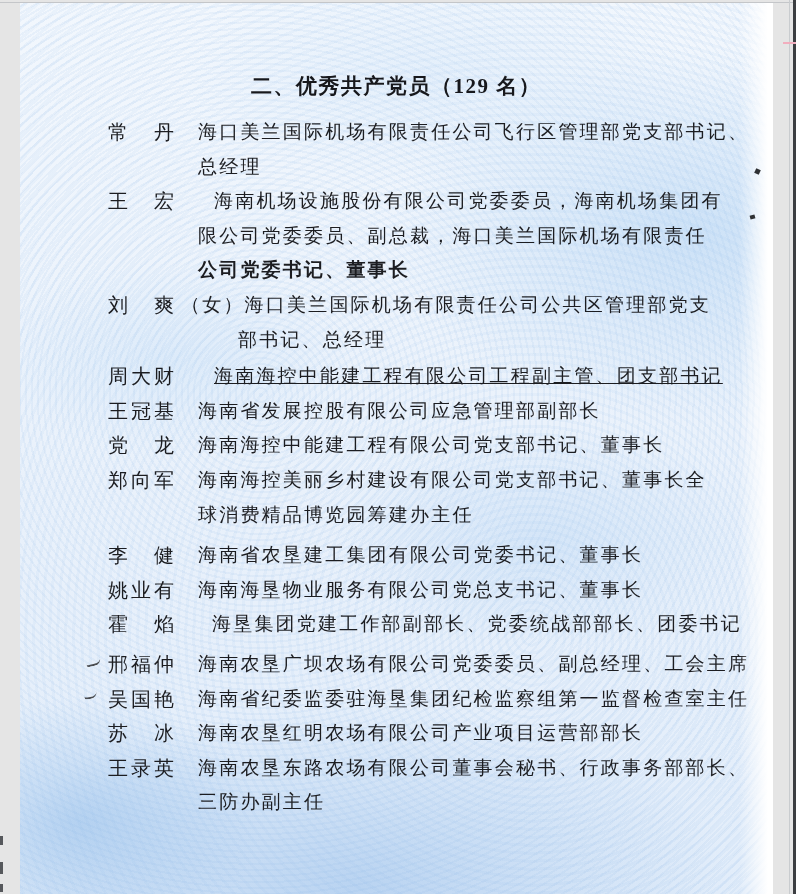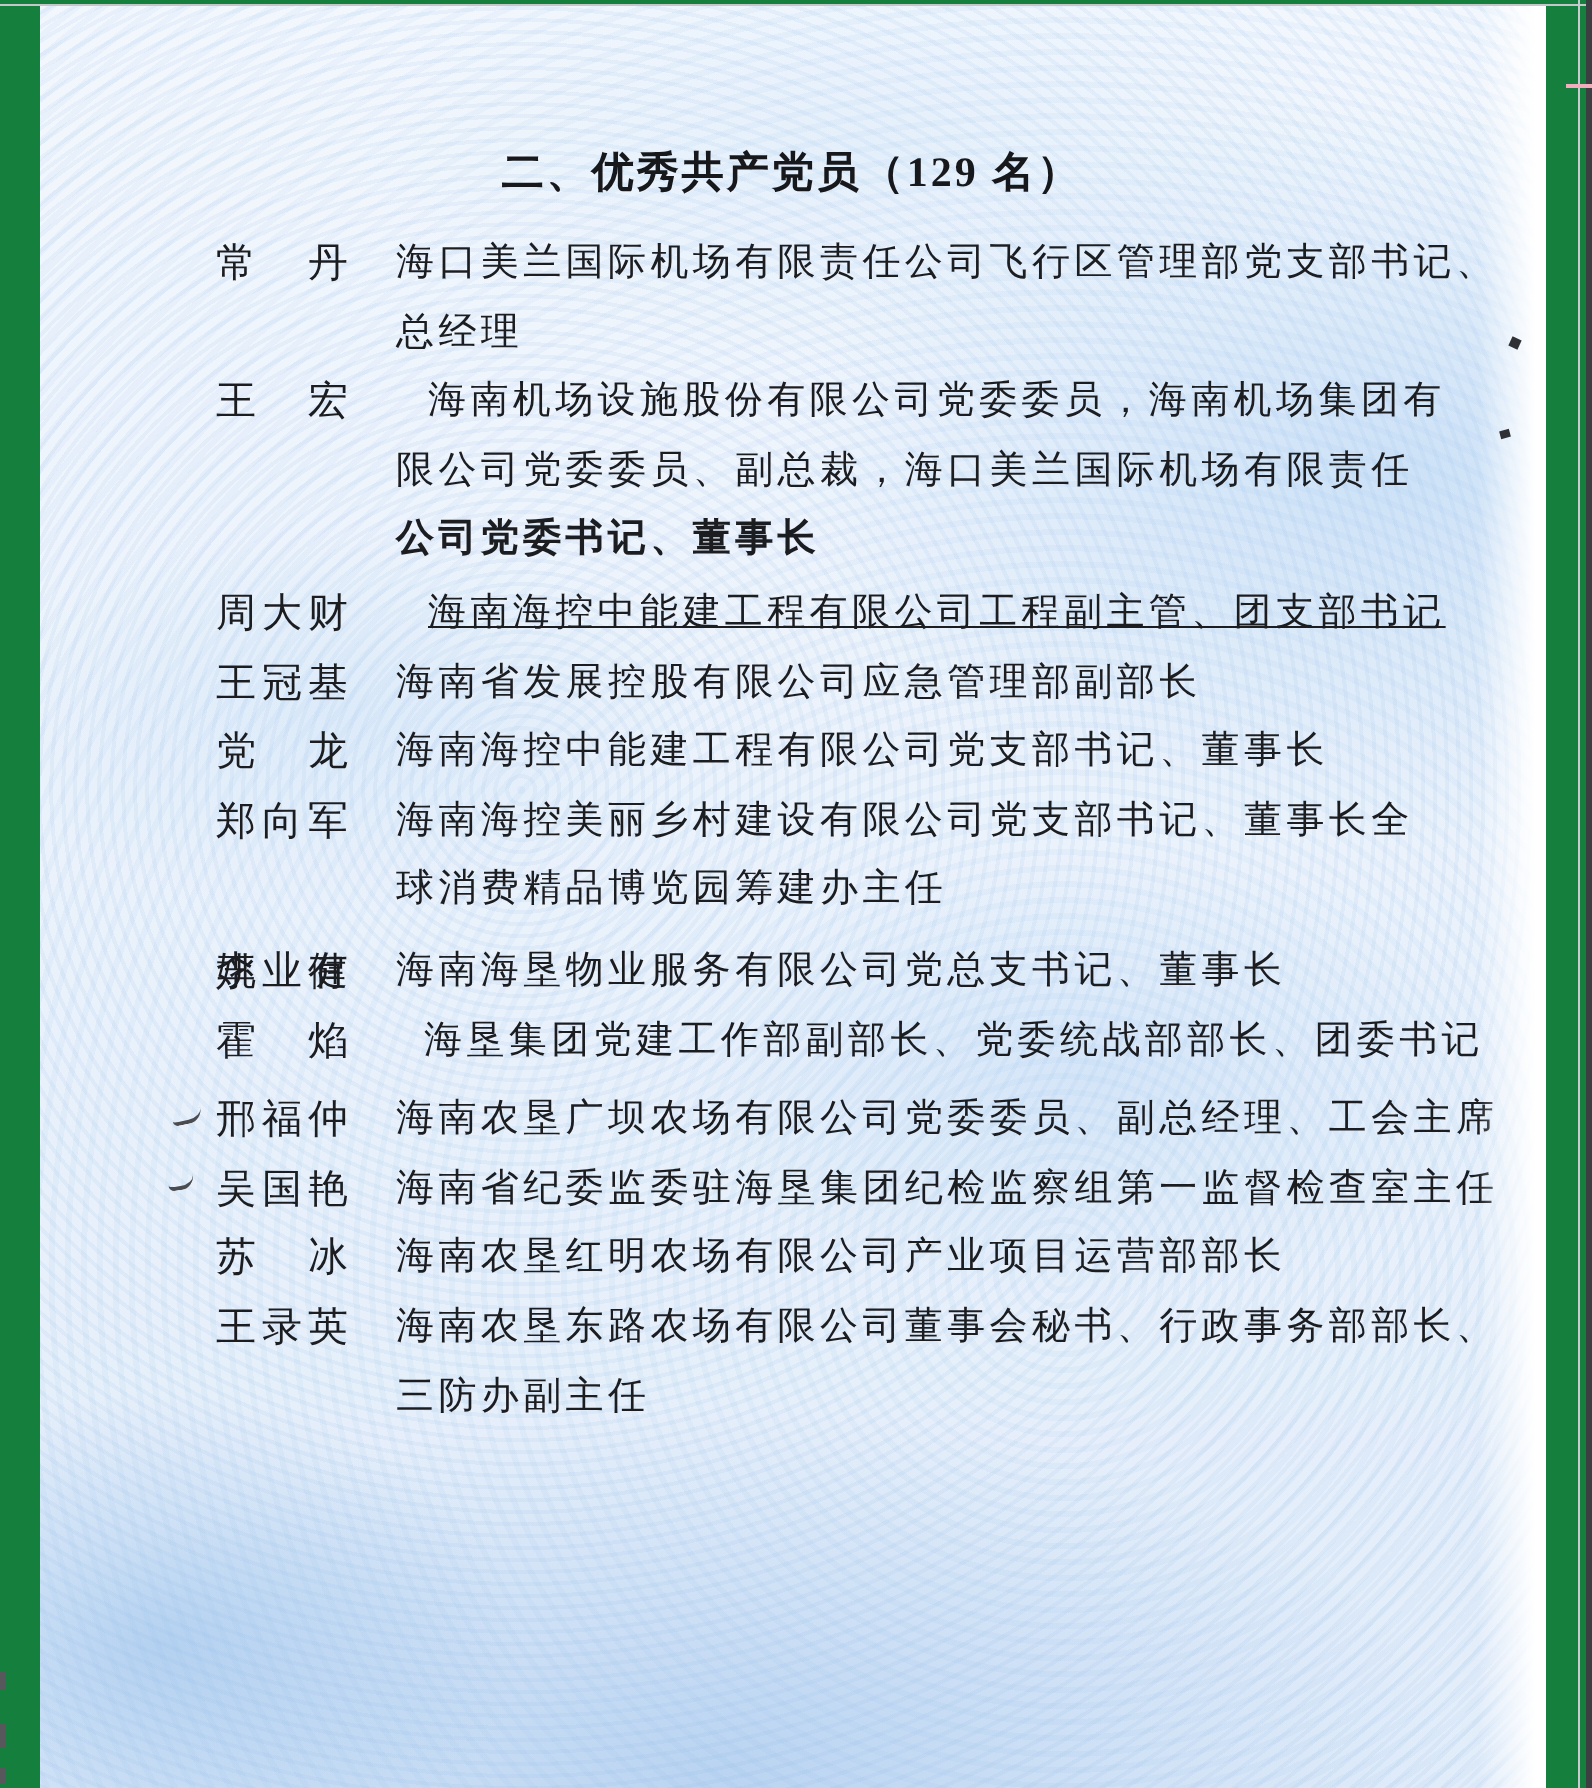--- a/index.html
+++ b/index.html
@@ -1,19 +1,19 @@
 <!DOCTYPE html>
 <html><head>
 <meta charset="utf-8">
 <style>
   * { margin:0; padding:0; box-sizing:border-box; }
   html,body { width:796px; height:894px; overflow:hidden; background:#ffffff; }
   body { font-family:"Liberation Serif","DejaVu Serif",serif; position:relative; }
 
-  .scan-root { position:absolute; inset:0; background:#15803d; }
+  .scan-root { position:absolute; inset:0; background:#e5e5e5; }
 
   
   .top-edge { position:absolute; left:0; top:2px; width:796px; height:1px; background:#c4c6c9; }
 
   
   .page-area {
     position:absolute; left:20px; top:3px; width:752px; height:891px;
     background-color:#f0f6fc;
     background-image:
       radial-gradient(ellipse 260px 180px at 8% 92%, rgba(140,185,232,.50), transparent 70%),
@@ -91,20 +91,27 @@
           </div>
         </div>
         <div class="entry">
           <span class="name">王　宏</span>
           <div class="desc">
             <div class="line" style="margin-left: 16px;">海南机场设施股份有限公司党委委员，海南机场集团有</div>
             <div class="line" style="margin-left: 0px;">限公司党委委员、副总裁，海口美兰国际机场有限责任</div>
             <div class="line" style="margin-left: 0px; font-weight: bold;">公司党委书记、董事长</div>
           </div>
         </div>
+        <div class="entry">
+          <span class="name">刘　爽</span>
+          <div class="desc">
+            <div class="line" style="margin-left: -17px;">（女）海口美兰国际机场有限责任公司公共区管理部党支</div>
+            <div class="line" style="margin-left: 40px;">部书记、总经理</div>
+          </div>
+        </div>
         <div class="entry" style="margin-top: 2px;">
           <span class="name">周大财</span>
           <div class="desc">
             <div class="line" style="margin-left: 16px; text-decoration: underline;">海南海控中能建工程有限公司工程副主管、团支部书记</div>
           </div>
         </div>
         <div class="entry">
           <span class="name">王冠基</span>
           <div class="desc">
             <div class="line" style="margin-left: 0px;">海南省发展控股有限公司应急管理部副部长</div>
@@ -118,20 +125,23 @@
         </div>
         <div class="entry">
           <span class="name">郑向军</span>
           <div class="desc">
             <div class="line" style="margin-left: 0px;">海南海控美丽乡村建设有限公司党支部书记、董事长全</div>
             <div class="line" style="margin-left: 0px;">球消费精品博览园筹建办主任</div>
           </div>
         </div>
         <div class="entry" style="margin-top: 6px;">
           <span class="name">李　健</span>
+          <div class="desc">
+            <div class="line" style="margin-left: 0px;">海南省农垦建工集团有限公司党委书记、董事长</div>
+          </div>
         </div>
         <div class="entry">
           <span class="name">姚业有</span>
           <div class="desc">
             <div class="line" style="margin-left: 0px;">海南海垦物业服务有限公司党总支书记、董事长</div>
           </div>
         </div>
         <div class="entry">
           <span class="name">霍　焰</span>
           <div class="desc">

